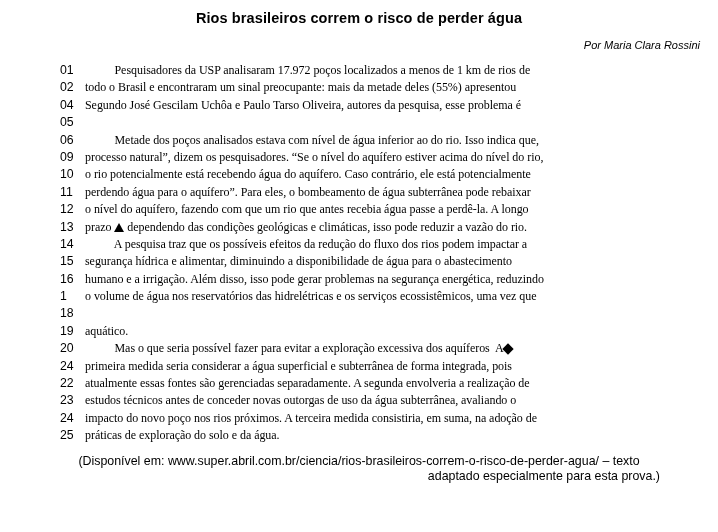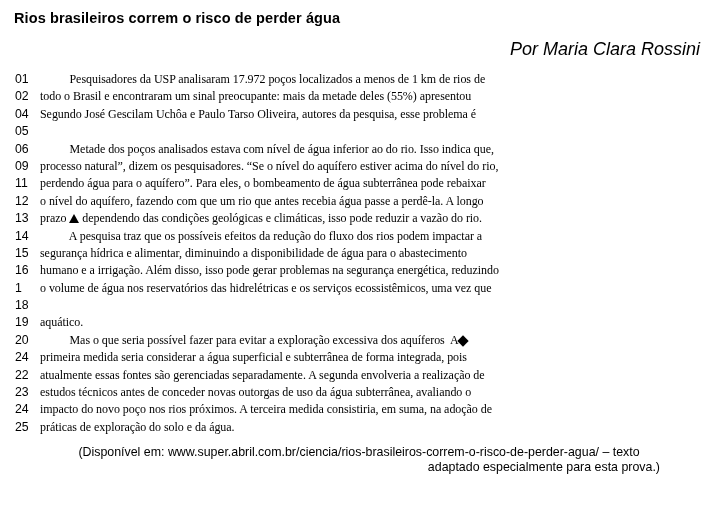--- a/index.html
+++ b/index.html
@@ -15,42 +15,44 @@
     overflow: hidden;
   }
   .page {
     position: relative;
     width: 718px;
     height: 532px;
     box-sizing: border-box;
     padding: 8px 14px 0 14px;
   }
   .doc-title {
+    text-align: center;
     font-family: "Liberation Sans", sans-serif;
     font-weight: bold;
     font-size: 14.5px;
     letter-spacing: 0.1px;
     margin: 2px 0 0 0;
     padding: 0;
   }
   .byline {
     text-align: right;
     font-family: "Liberation Sans", sans-serif;
     font-style: italic;
-    font-size: 18px;
+    font-size: 11px;
     margin: 13px 4px 0 0;
   }
   .body-block {
     margin-top: 12px;
     position: relative;
   }
   .line {
     display: flex;
     align-items: baseline;
     height: 17.4px;
+    margin-left: 45px;
   }
   .lnum {
     width: 26px;
     flex: 0 0 26px;
     font-family: "Liberation Sans", sans-serif;
     font-size: 12.3px;
     color: #000;
     text-align: left;
     padding-left: 1px;
     box-sizing: border-box;
@@ -121,20 +123,24 @@
       </div>
       <div class="line">
         <span class="lnum">06</span>
         <span class="ltext">          Metade dos poços analisados estava com nível de água inferior ao do rio. Isso indica que,</span>
       </div>
       <div class="line">
         <span class="lnum">09</span>
         <span class="ltext">processo natural”, dizem os pesquisadores. “Se o nível do aquífero estiver acima do nível do rio,</span>
       </div>
       <div class="line">
+        <span class="lnum">10</span>
+        <span class="ltext">o rio potencialmente está recebendo água do aquífero. Caso contrário, ele está potencialmente</span>
+      </div>
+      <div class="line">
         <span class="lnum">11</span>
         <span class="ltext">perdendo água para o aquífero”. Para eles, o bombeamento de água subterrânea pode rebaixar</span>
       </div>
       <div class="line">
         <span class="lnum">12</span>
         <span class="ltext">o nível do aquífero, fazendo com que um rio que antes recebia água passe a perdê-la. A longo</span>
       </div>
       <div class="line">
         <span class="lnum">13</span>
         <span class="ltext">prazo <span class="marker-tri"></span> dependendo das condições geológicas e climáticas, isso pode reduzir a vazão do rio.</span>

